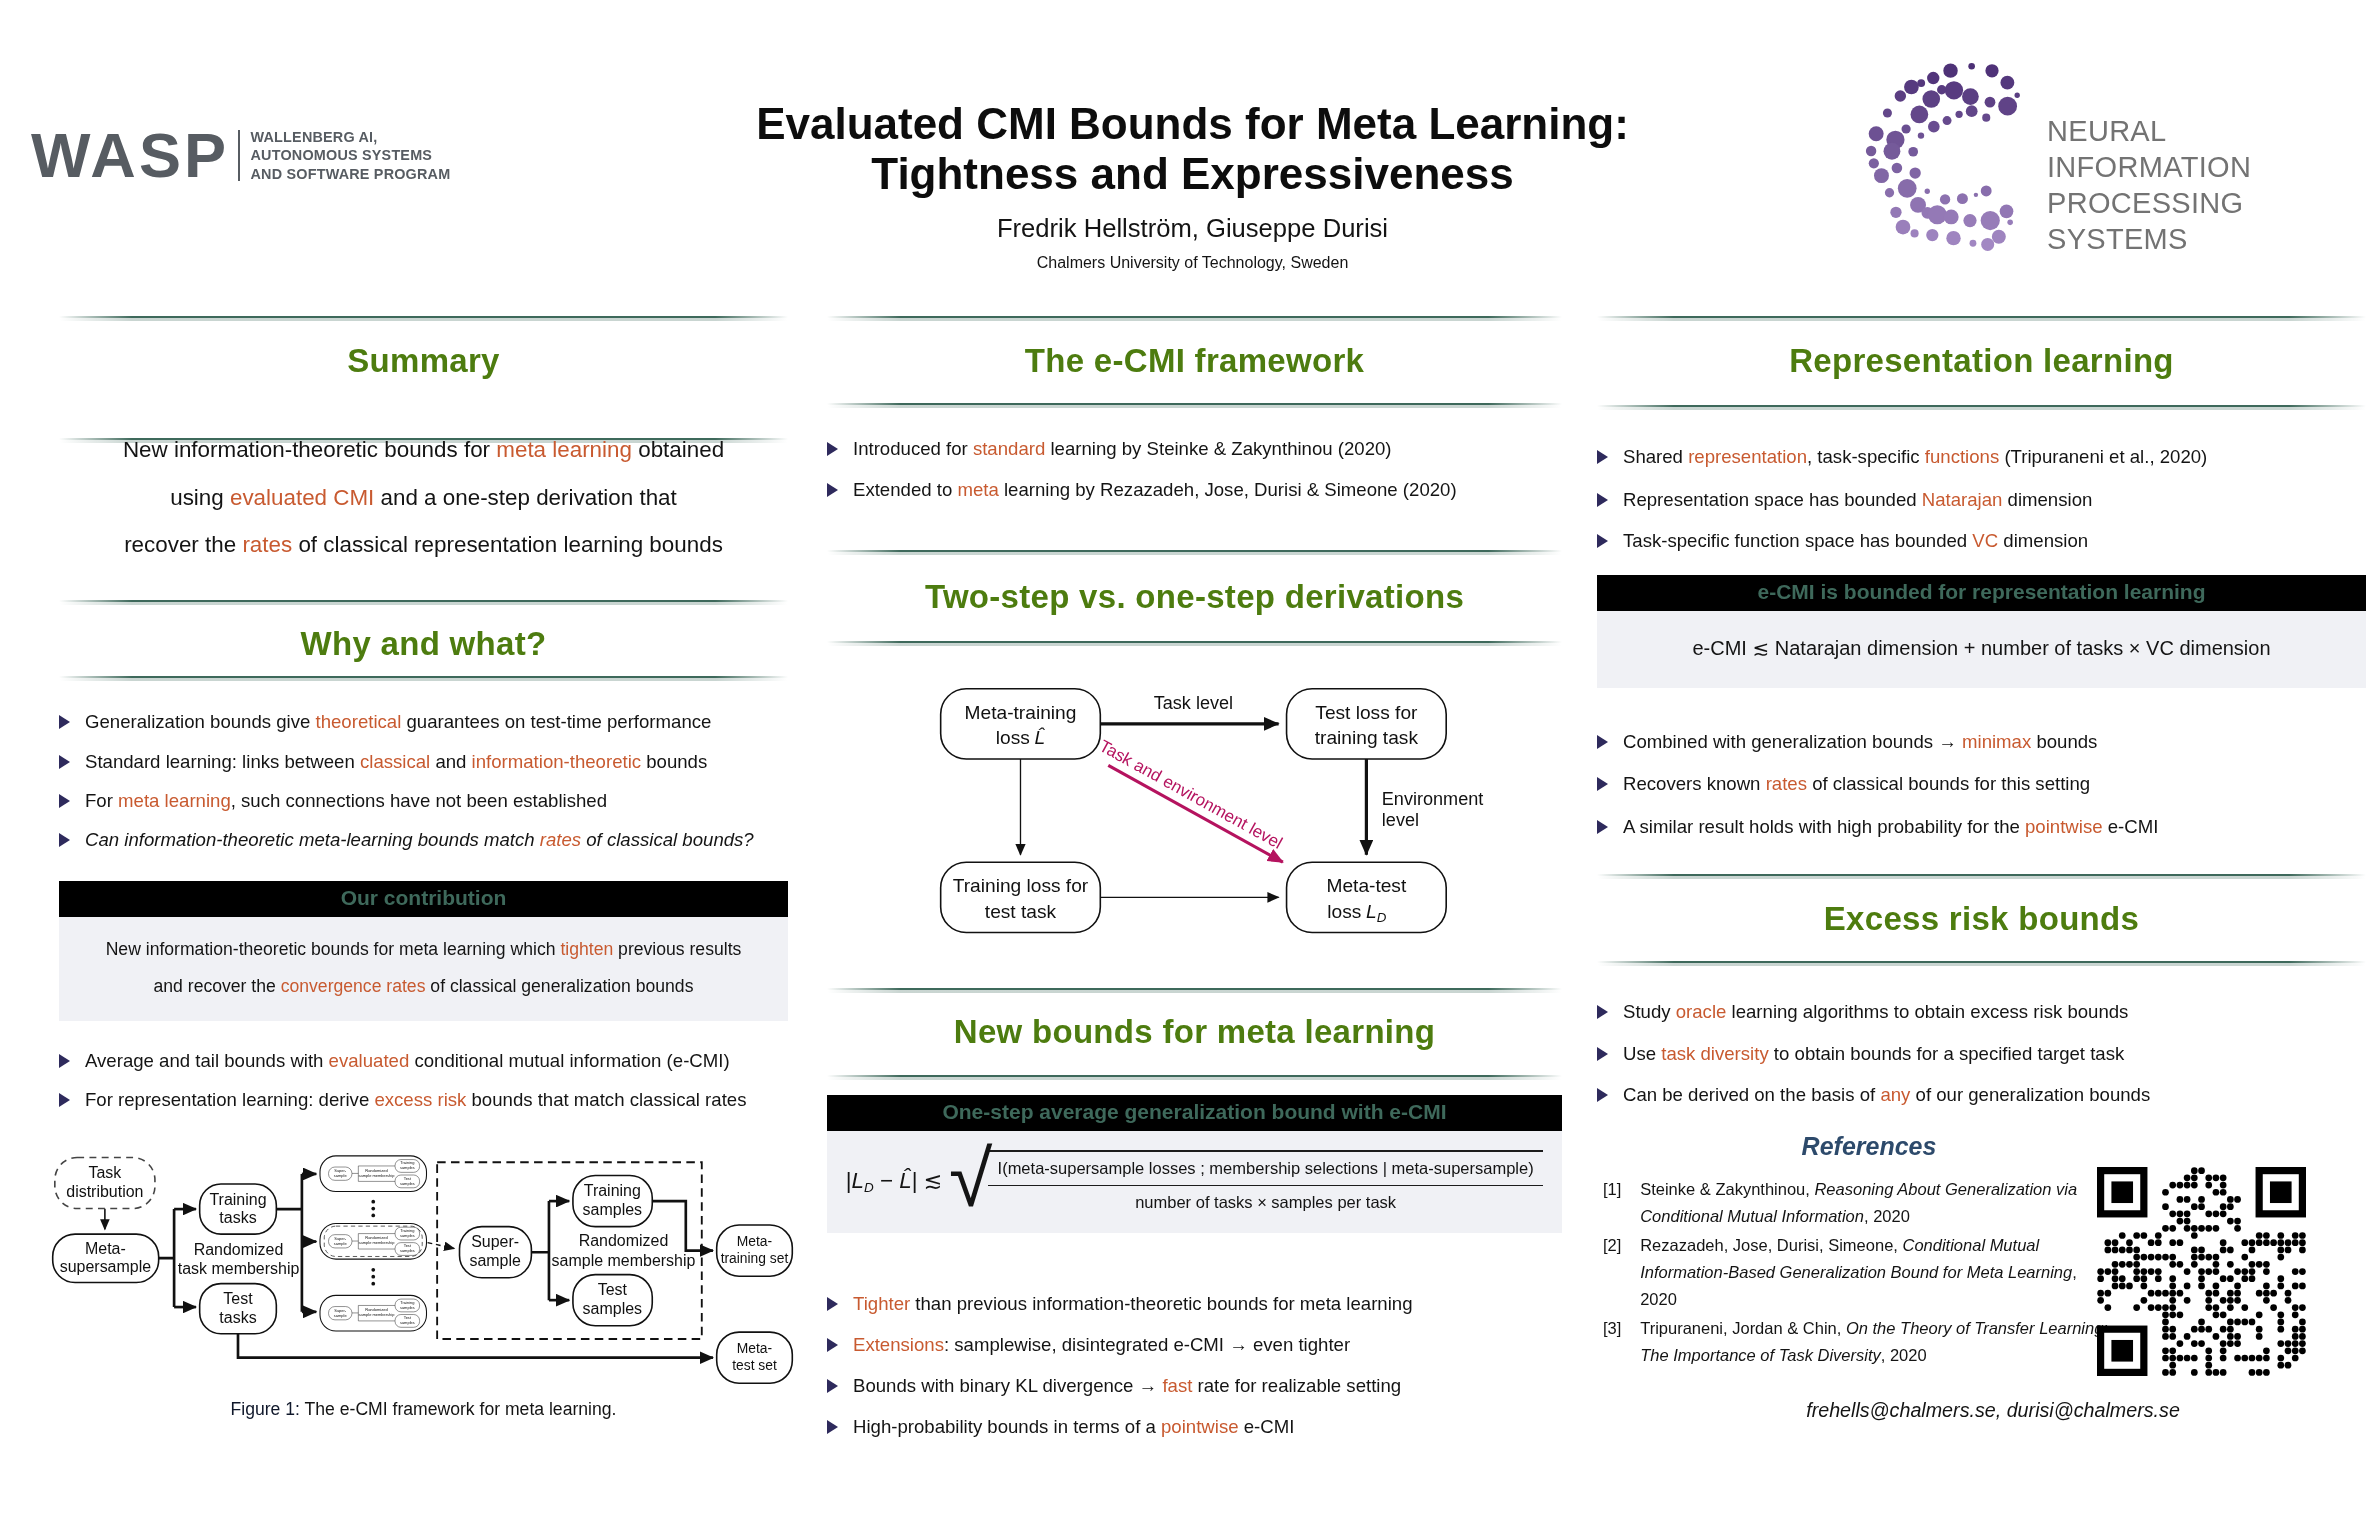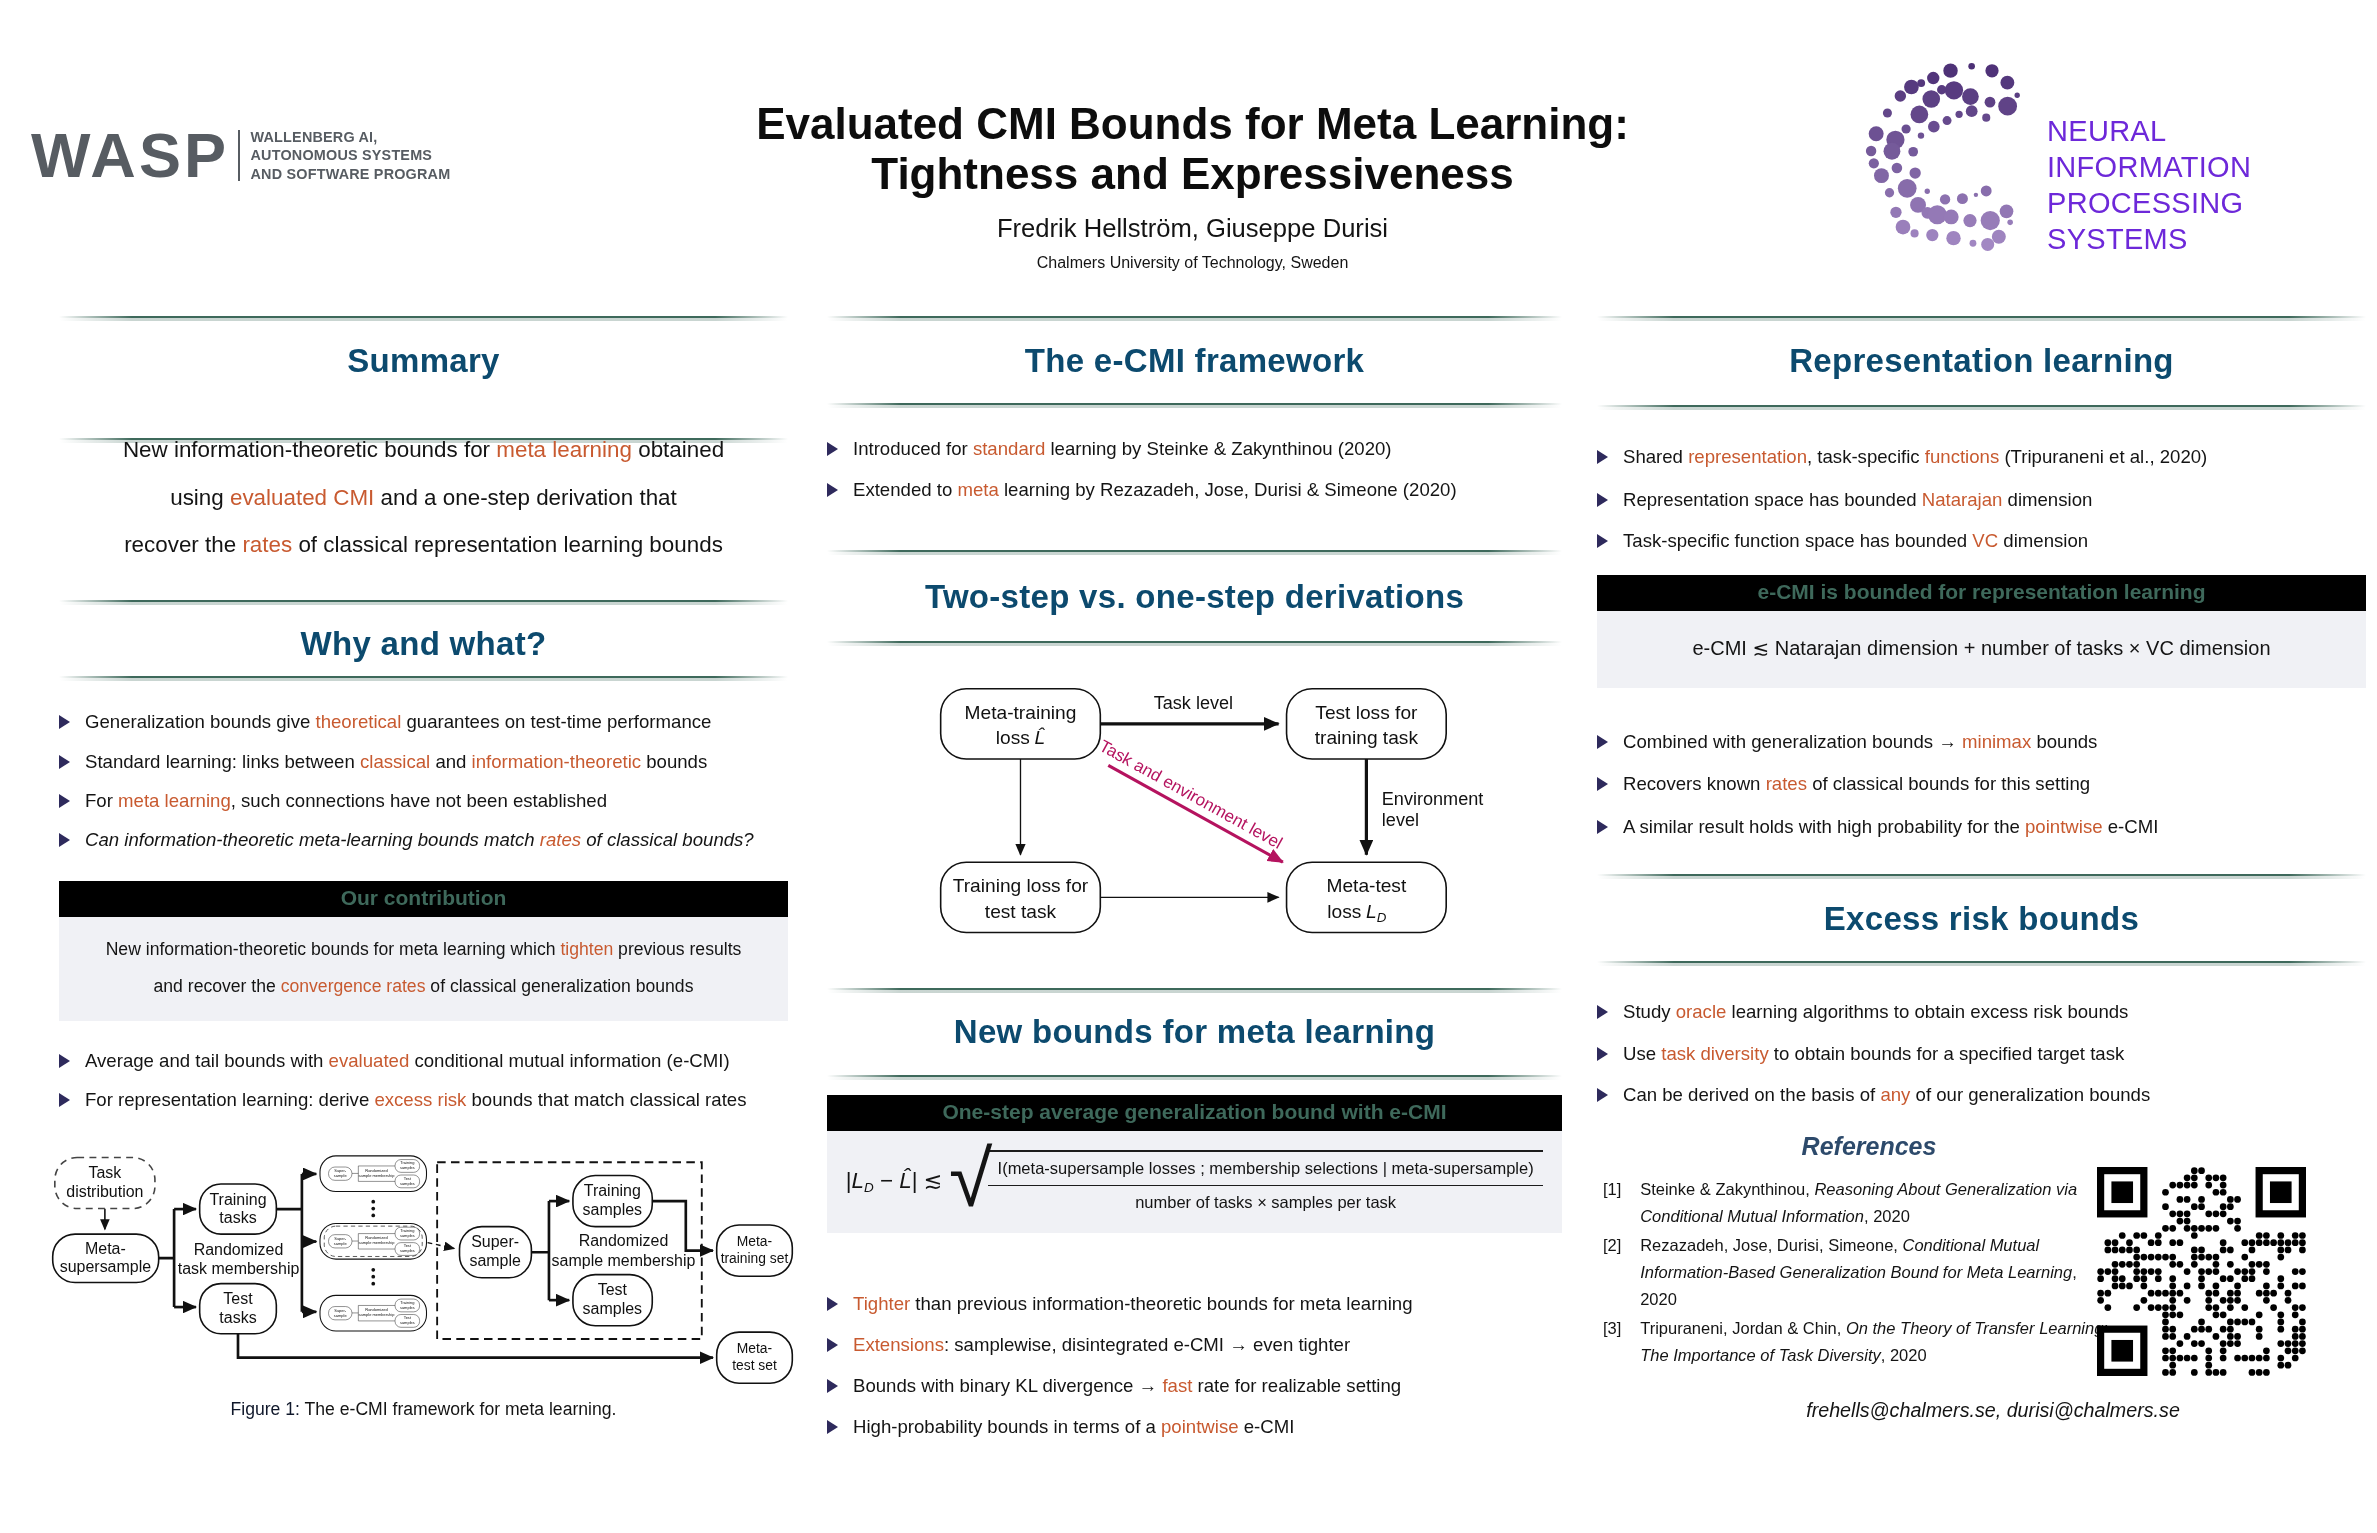--- a/index.html
+++ b/index.html
@@ -7,21 +7,21 @@
     width:2377px;height:1534px;position:relative;background:#ffffff;
     font-family:"Liberation Sans","DejaVu Sans",sans-serif;color:#141414;overflow:hidden;
   }
   .abs{position:absolute;}
   
   .rule{position:absolute;height:2.1px;
     background:linear-gradient(to right,rgba(62,105,91,0) 0%,#3e695b 10%,#3e695b 90%,rgba(62,105,91,0) 100%);}
   .rule::after{content:"";position:absolute;left:0;right:0;top:2.1px;height:3.2px;
     background:linear-gradient(to right,rgba(62,105,91,0) 0%,rgba(62,105,91,.28) 10%,rgba(62,105,91,.28) 90%,rgba(62,105,91,0) 100%);
     filter:blur(0.5px);}
-  .sec-h{position:absolute;text-align:center;font-weight:bold;font-size:33px;color:#0c4a6e;letter-spacing:0.3px;}
+  .sec-h{position:absolute;text-align:center;font-weight:bold;font-size:33px;color:#4d7c0f;letter-spacing:0.3px;}
   .bullet{position:absolute;display:flex;align-items:center;gap:15px;font-size:18.6px;white-space:nowrap;}
   .tri{width:0;height:0;border-left:11.2px solid #2e2a5c;border-top:7px solid transparent;border-bottom:7px solid transparent;flex:none;}
   .hl{color:#c85a30;}
   .it{font-style:italic;}
   .cap{color:#0f172a;}
   .sub{font-size:.6em;font-style:italic;vertical-align:-0.28em;}
   .centerline{position:absolute;text-align:center;font-size:22.4px;}
   .block{position:absolute;background:#f0f1f5;}
   .block .bh{background:#000000;color:#3e695b;font-weight:bold;font-size:21px;text-align:center;padding:5.3px 0 7px;}
   .block .bb{text-align:center;}
@@ -40,21 +40,21 @@
   .captionline{position:absolute;text-align:center;font-size:17.6px;}
   
   .wasp{position:absolute;color:#575c62;display:flex;align-items:center;}
   .wasp .acr{font-size:63px;font-weight:600;letter-spacing:3.2px;line-height:1;}
   .wasp .bar{width:2.1px;height:51px;background:#575c62;margin:0 10.6px 0 8.5px;}
   .wasp .tag{font-size:14.4px;font-weight:bold;line-height:18.6px;letter-spacing:0.2px;}
   .titleblock{position:absolute;text-align:center;}
   .t1{font-size:44px;font-weight:bold;line-height:50px;color:#0d0d0d;}
   .auth{font-size:25.6px;margin-top:15px;}
   .affil{font-size:16px;margin-top:10.6px;}
-  .neur-text{position:absolute;font-size:29px;line-height:36px;color:#6d28d9;font-weight:500;letter-spacing:0.3px;}
+  .neur-text{position:absolute;font-size:29px;line-height:36px;color:#737373;font-weight:500;letter-spacing:0.3px;}
   
   svg text{font-family:"Liberation Sans","DejaVu Sans",sans-serif;fill:#111;}
   .ft30{font-size:30px;} .ft26{font-size:26px;} .ft32{font-size:32px;} .ft34{font-size:34px;} .ft36{font-size:36px;}
   .ft7{font-size:7.5px;}
   .crimson{fill:#b5135f;}
 </style>
 </head>
 <body>
 
 <div class="wasp" style="left:31px;top:124px;">

